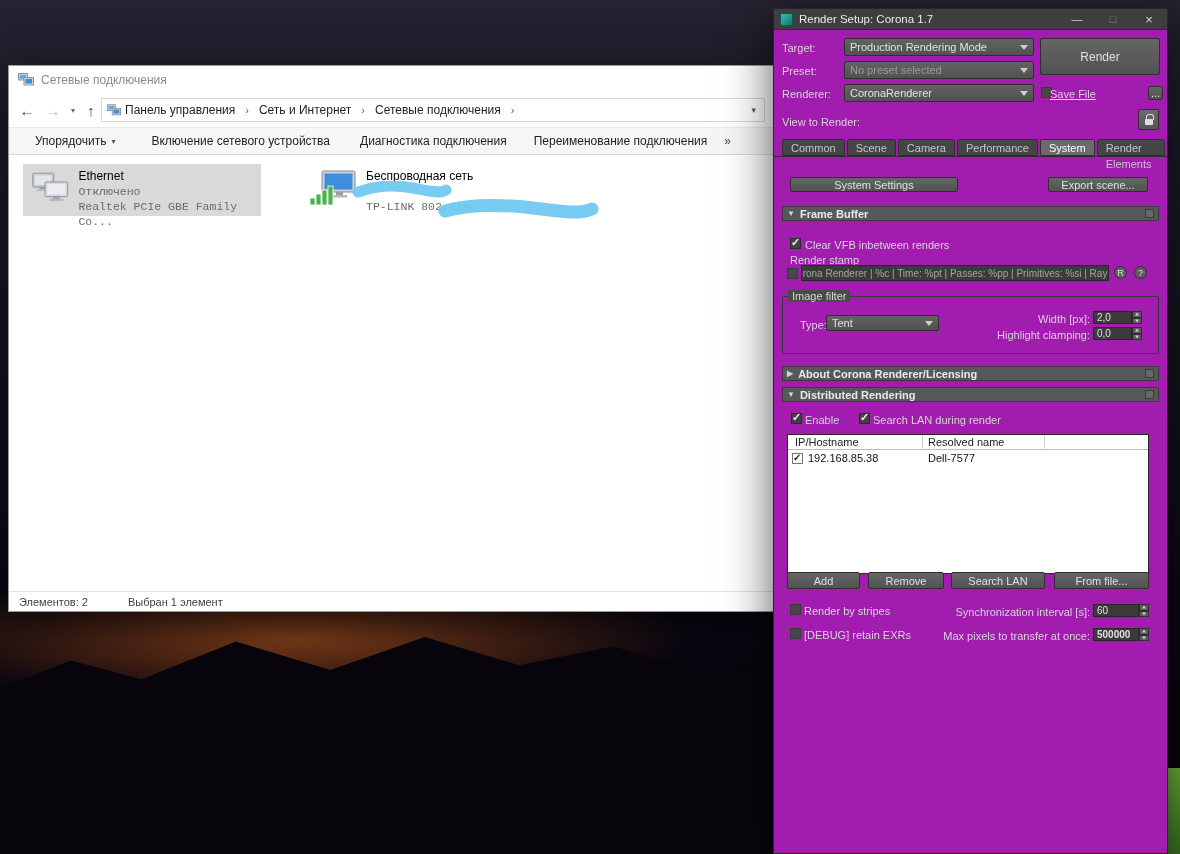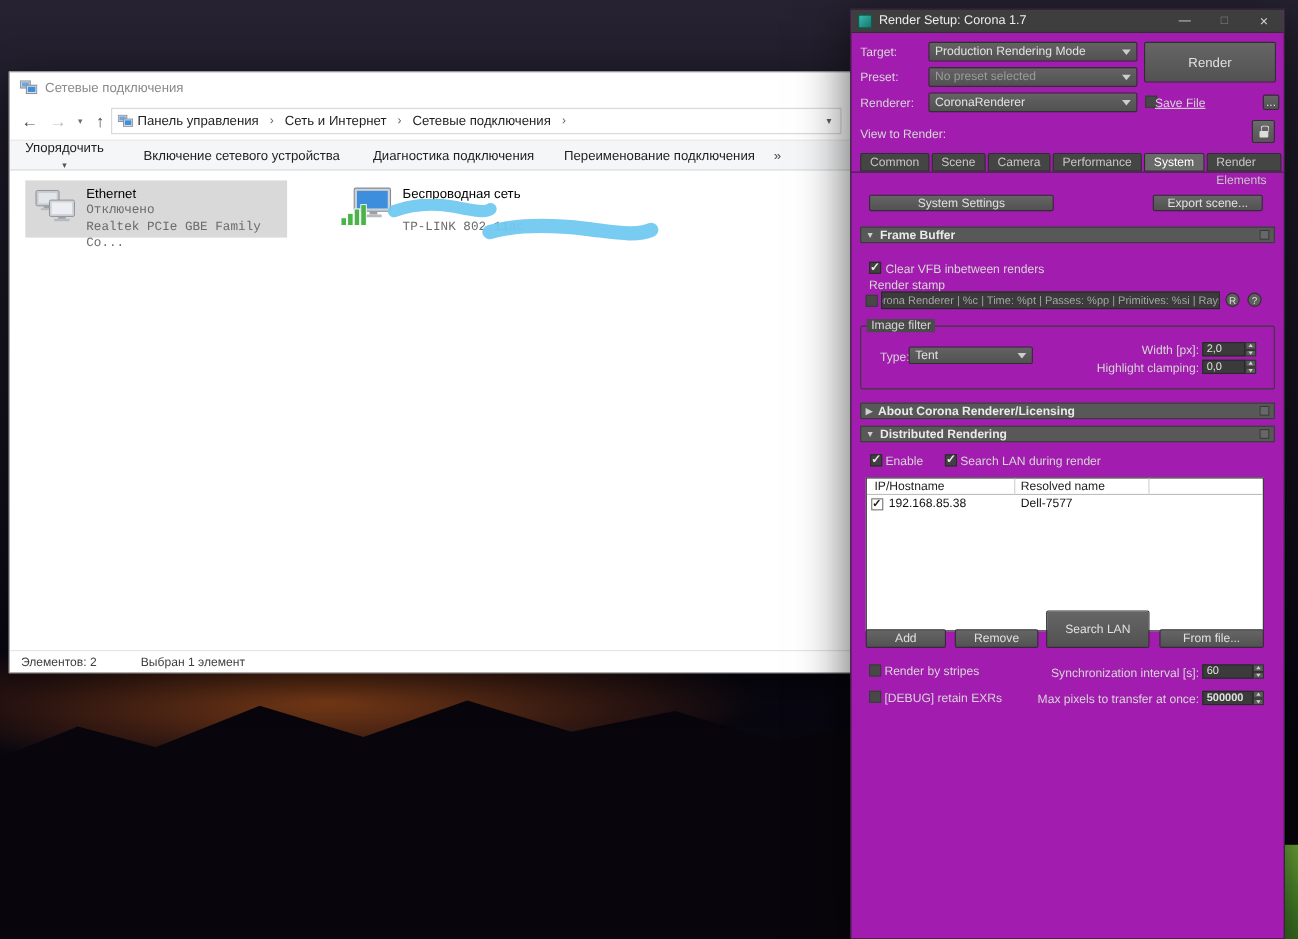--- a/index.html
+++ b/index.html
@@ -143,21 +143,21 @@
         <span class="crumb-sep">›</span>
         <span class="crumb">Сеть и Интернет</span>
         <span class="crumb-sep">›</span>
         <span class="crumb">Сетевые подключения</span>
         <span class="crumb-sep">›</span>
         <span class="addr-caret">▾</span>
       </div>
     </div>
 
     <div class="ex-toolbar">
-      <div class="tb-item" style="margin-left:14px;flex-direction:column;">
+      <div class="tb-item" style="margin-left:26px;">
         <span>Упорядочить</span>
         <span class="tb-caret">▾</span>
       </div>
       <div class="tb-item" style="margin-left:36px;">Включение сетевого устройства</div>
       <div class="tb-item" style="margin-left:30px;">Диагностика подключения</div>
       <div class="tb-item" style="margin-left:27px;">Переименование подключения</div>
       <div class="tb-item" style="margin-left:17px;color:#444;">»</div>
     </div>
 
     <div class="ex-content">
@@ -309,21 +309,21 @@
       </div>
       <div class="drrow">
         <span class="cb white checked" style="left:4px;top:3px;"></span>
         <span style="position:absolute;left:20px;top:2px;">192.168.85.38</span>
         <span style="position:absolute;left:140px;top:2px;">Dell-7577</span>
       </div>
     </div>
 
     <div class="btn" style="left:13px;top:563px;width:73px;height:17px;">Add</div>
     <div class="btn" style="left:94px;top:563px;width:76px;height:17px;">Remove</div>
-    <div class="btn" style="left:177px;top:546px;width:94px;height:34px;">Search LAN</div>
+    <div class="btn" style="left:177px;top:563px;width:94px;height:17px;">Search LAN</div>
     <div class="btn" style="left:280px;top:563px;width:95px;height:17px;">From file...</div>
 
     <div class="cb dim" style="left:16px;top:595px;"></div>
     <div class="lbl" style="left:30px;top:596px;">Render by stripes</div>
     <div class="lbl right" style="left:140px;top:597px;width:176px;">Synchronization interval [s]:</div>
     <div class="spin" style="left:319px;top:595px;width:46px;">60</div>
     <div class="spinarrows" style="left:365px;top:595px;">
         <i class="up"></i>
         <i class="down"></i>
       </div>

